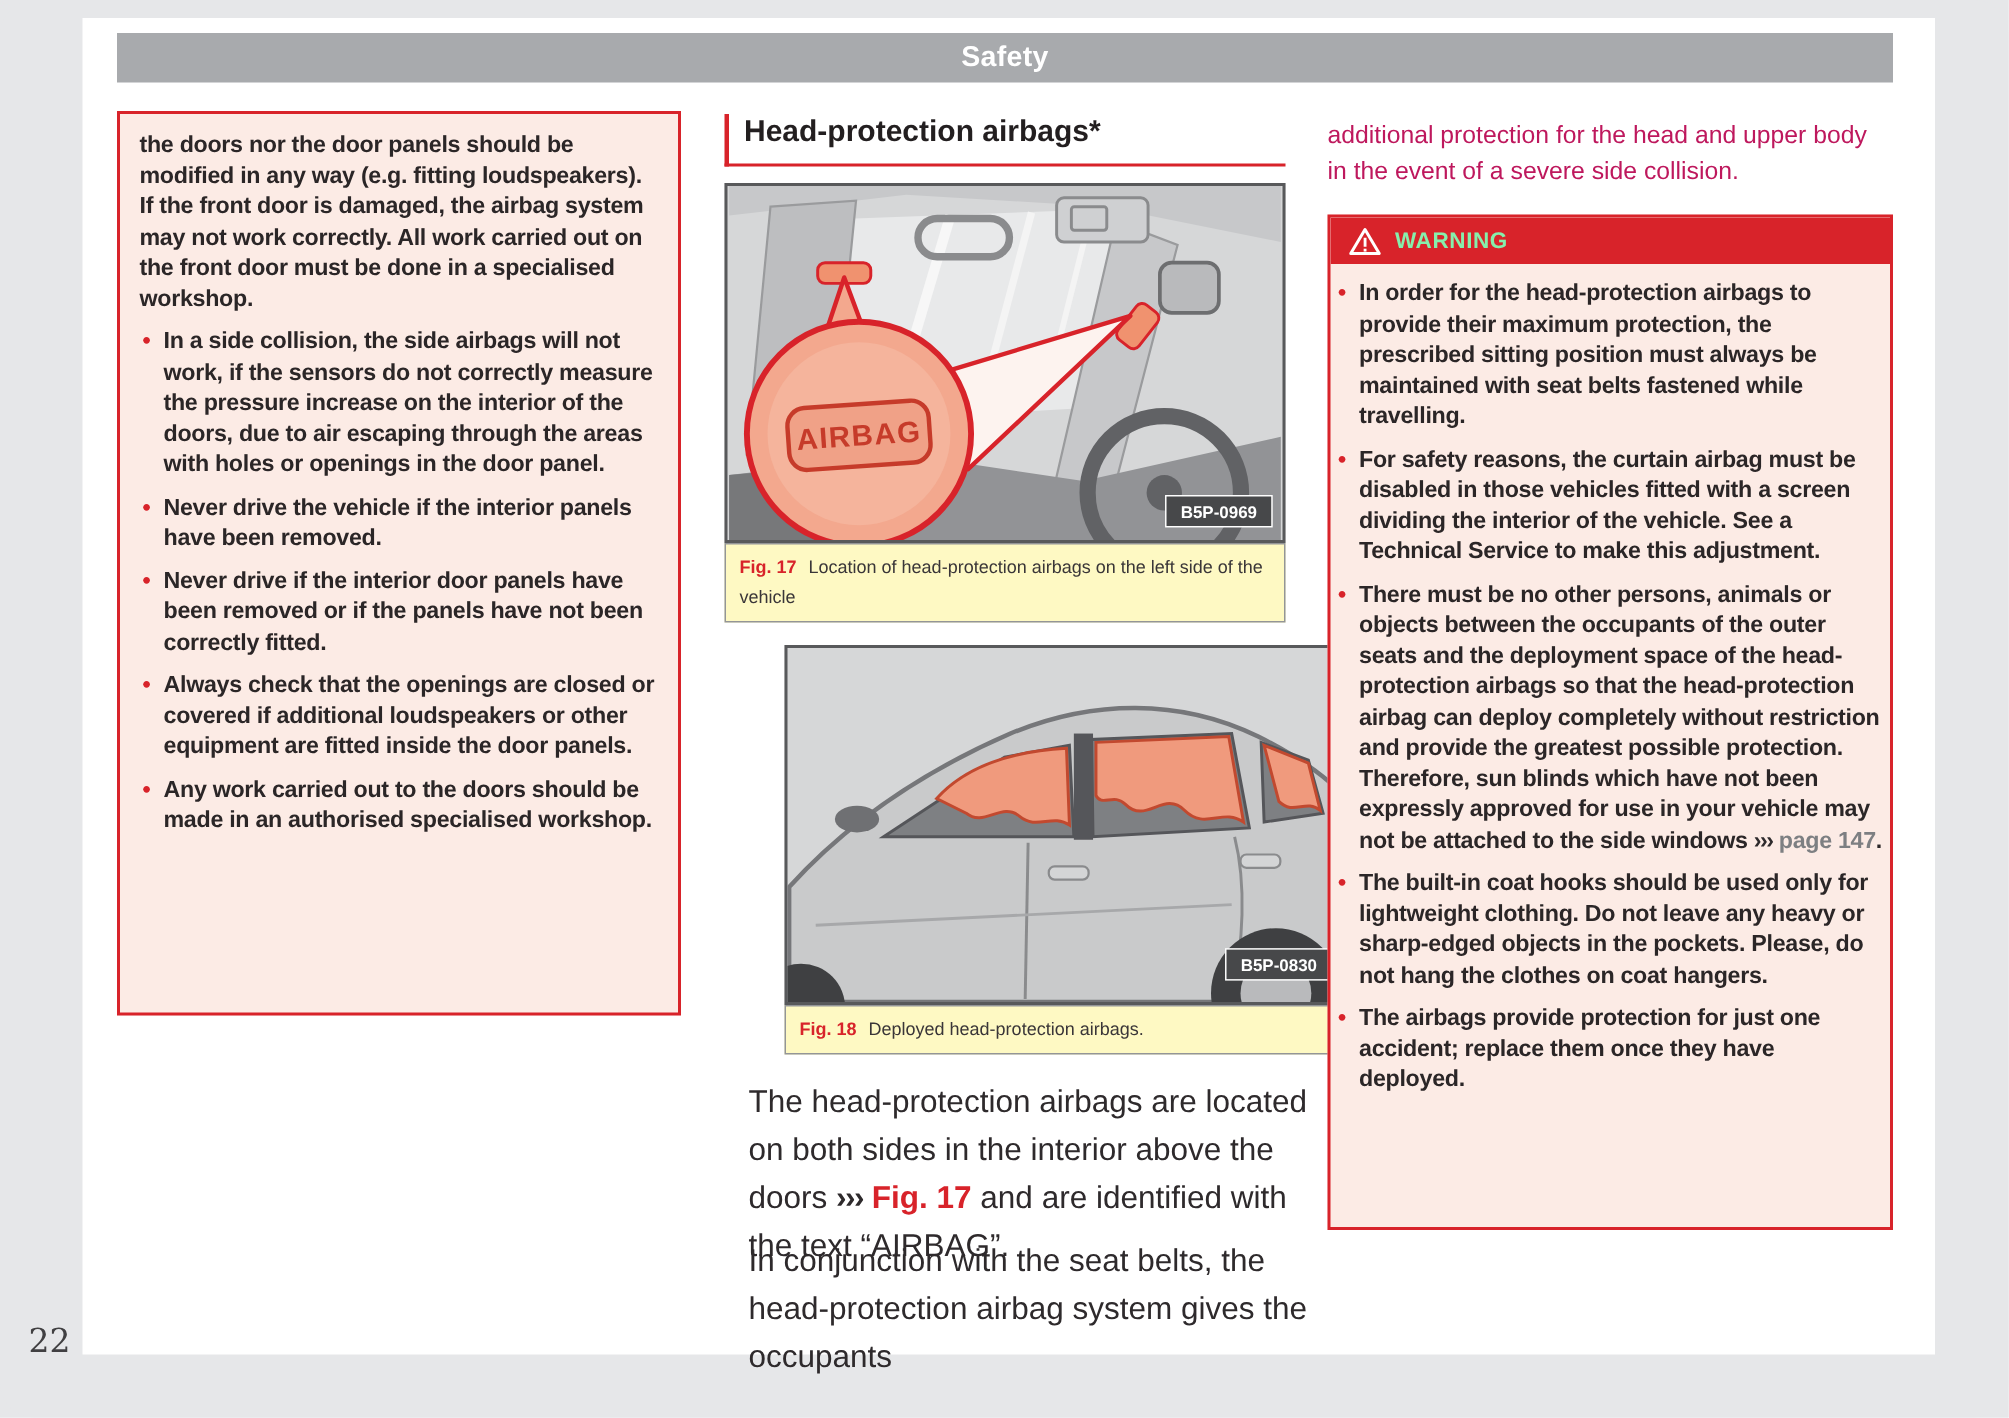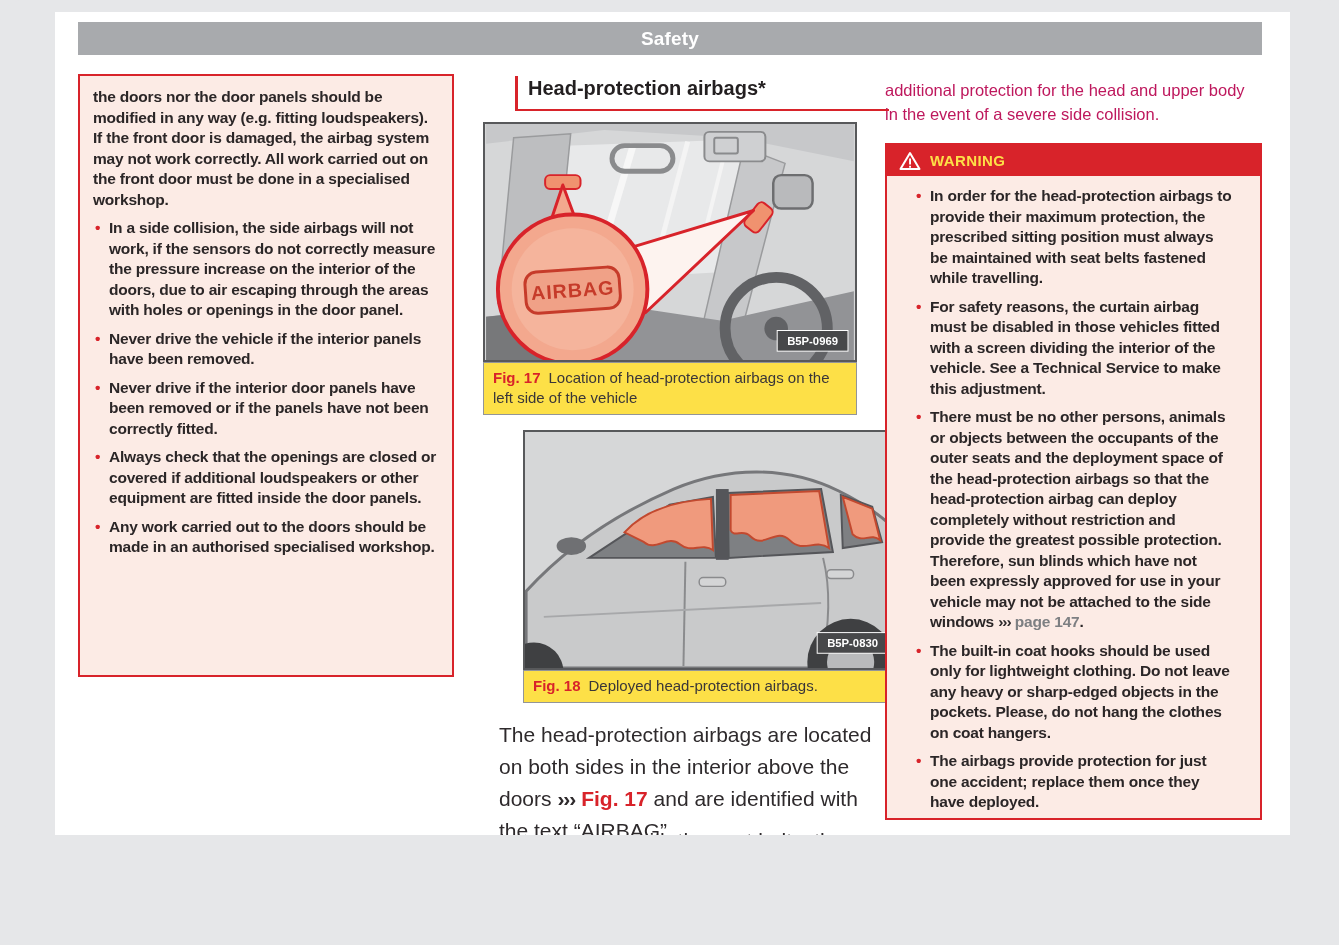--- a/index.html
+++ b/index.html
@@ -4,62 +4,62 @@
 <style>
   :root{
     --red:#d8232a;
     --pink:#fcebe5;
     --ink:#2b2627;
     --graybar:#a8aaad;
     --refgray:#7d7f82;
   }
   *{margin:0;padding:0;box-sizing:border-box;}
   html,body{background:#e6e7e9;font-family:"Liberation Sans",sans-serif;}
-  .canvas{position:relative;width:1339px;height:835px;background:#e6e7e9;overflow:hidden;border-radius:23px;}
+  .canvas{position:relative;width:1339px;height:945px;background:#e6e7e9;overflow:hidden;border-radius:23px;}
   .sheet{position:absolute;left:55px;top:12px;width:1235px;height:891px;background:#ffffff;}
 
   
   .header-bar{position:absolute;left:78px;top:22px;width:1184px;height:33px;background:var(--graybar);
     display:flex;align-items:center;justify-content:center;}
   .header-bar span{color:#ffffff;font-weight:bold;font-size:19px;letter-spacing:.2px;}
 
   
   .left-box{position:absolute;left:78px;top:74px;width:376px;height:603px;background:var(--pink);
     border:2px solid var(--red);padding:11px 13px;overflow:hidden;}
   .box-text{font-size:15.5px;line-height:20.5px;font-weight:bold;color:var(--ink);letter-spacing:-.2px;}
   .box-text p{margin-bottom:8px;}
   .bullet{position:relative;padding-left:16px;}
   .bullet::before{content:"\2022";position:absolute;left:2px;color:var(--red);}
 
   
   .mid-col{position:absolute;left:483px;top:0;width:374px;}
   .mid-heading{position:absolute;left:0;top:76px;width:374px;border-left:3px solid var(--red);
-    border-bottom:2px solid var(--red);padding:1px 0 9px 10px;font-size:20px;font-weight:bold;color:#231f20;margin-left:32px;}
+    border-bottom:2px solid var(--red);padding:1px 0 9px 10px;font-size:20px;font-weight:bold;color:#231f20;}
   .figure{position:absolute;left:0;width:374px;}
   .fig-img{display:block;width:374px;height:240px;border:2px solid #58595b;background:#d6d7d8;}
-  .fig-caption{width:374px;border:1px solid #939598;background:#fde047;padding:5px 9px 6px 9px;
-    font-size:15px;line-height:20px;color:#3a3638;}
+  .fig-caption{width:374px;border:1px solid #939598;background:#fef9c3;padding:5px 9px 6px 9px;
+    font-size:12px;line-height:20px;color:#3a3638;}
   .fig-label{color:var(--red);font-weight:bold;margin-right:8px;}
   .fig17{top:122px;}
   .fig18{top:430px;padding-left:40px;}
   .body-para{position:absolute;left:16px;width:376px;font-size:21px;line-height:32px;color:#2e2a2c;}
   .para1{top:719px;}
   .para2{top:825px;}
   .ref-red{color:var(--red);font-weight:bold;}
   .ref-gray{color:var(--refgray);font-weight:bold;}
   .arrows{font-weight:bold;color:#2e2a2c;letter-spacing:-1px;}
 
   
   .right-col{position:absolute;left:885px;top:0;width:377px;}
   .right-intro{position:absolute;top:78px;left:0;width:377px;font-size:16.5px;line-height:24px;color:#be185d;}
   .warning-box{position:absolute;top:143px;left:0;width:377px;height:677px;border:2px solid var(--red);
     background:var(--pink);overflow:hidden;}
   .warning-header{height:31px;background:var(--red);display:flex;align-items:center;padding:0 12px;gap:9px;}
-  .warning-header .w-title{color:#fde047;font-weight:bold;font-size:15px;letter-spacing:.4px;}
-  .warning-body{padding:10px 27px;font-size:15.5px;line-height:20.5px;font-weight:bold;color:var(--ink);letter-spacing:-.2px;}
+  .warning-header .w-title{color:#86efac;font-weight:bold;font-size:15px;letter-spacing:.4px;}
+  .warning-body{padding:10px 3px;font-size:15.5px;line-height:20.5px;font-weight:bold;color:var(--ink);letter-spacing:-.2px;}
   .warning-body p{margin-bottom:8px;}
 
   
   .page-num{position:absolute;left:19px;top:882px;font-family:"DejaVu Serif",serif;font-size:22px;color:#414042;}
 </style>
 </head>
 <body>
 
 <div class="canvas">
   <div class="sheet"></div>

